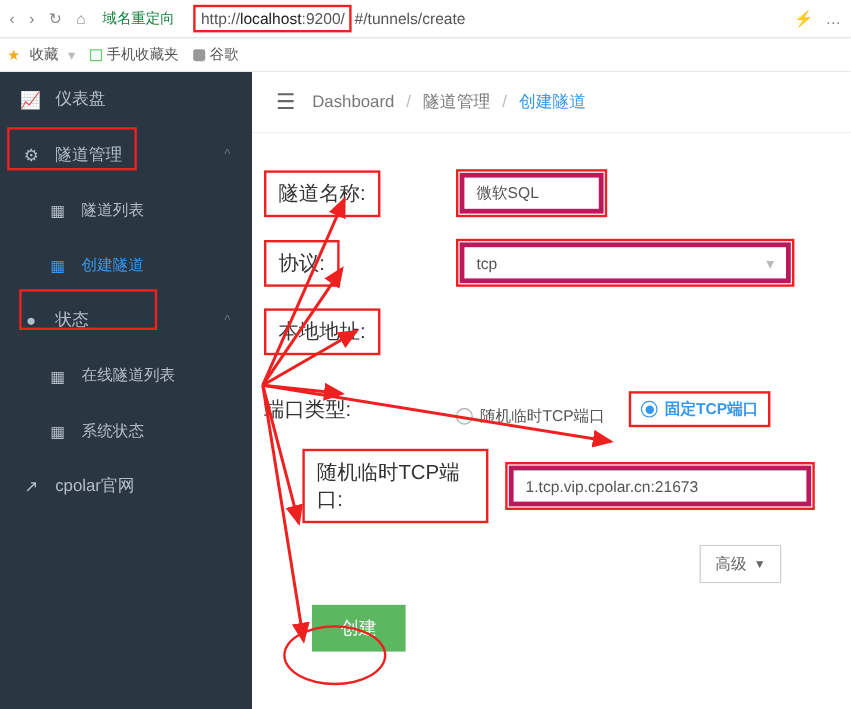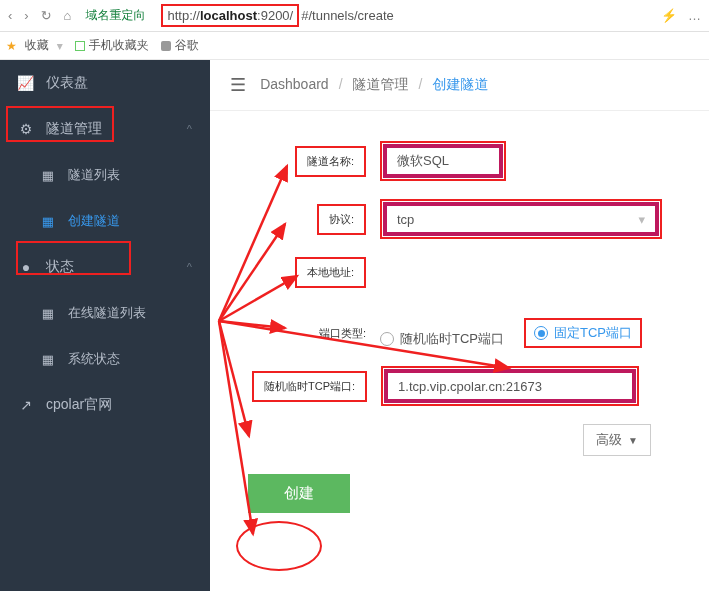--- a/index.html
+++ b/index.html
@@ -5,21 +5,21 @@
 * { margin: 0; padding: 0; box-sizing: border-box; font-family: "Microsoft YaHei", Arial, sans-serif; }
 body { width: 709px; height: 591px; overflow: hidden; background: #fff; font-size: 13px; color: #333; }
 
 
 .browser-bar { height: 32px; display: flex; align-items: center; padding: 0 8px; gap: 10px; border-bottom: 1px solid #e0e0e0; }
 .nav-icons { display: flex; gap: 12px; color: #888; }
 .nav-icons span { display: flex; align-items: center; }
 .url-redirect { color: #15803d; font-size: 12px; margin-left: 4px; margin-right: 6px; }
 .url-bar { flex: 1; display: flex; align-items: center; font-size: 13px; color: #555; }
 .url-box { border: 2px solid #ef2020; padding: 2px 4px; display: inline-flex; align-items: center; }
-.url-text b { font-weight: bold; color: #222; }
+.url-text b { font-weight: normal; color: #222; }
 .url-tail { margin-left: 2px; }
 .right-icons { display: flex; gap: 10px; color: #888; }
 
 .bookmark-bar { height: 28px; display: flex; align-items: center; padding: 0 6px; gap: 12px; border-bottom: 1px solid #e8e8e8; font-size: 12px; }
 .star { color: #f5a623; margin-right: 4px; }
 .bm-item { display: flex; align-items: center; gap: 4px; color: #555; }
 .sq-green { width: 10px; height: 10px; border: 1px solid #6c6; }
 .sq-gray { width: 10px; height: 10px; background: #999; border-radius: 2px; }
 
 .shell { display: flex; height: calc(591px - 60px); position: relative; }
@@ -37,31 +37,31 @@
 
 .main { flex: 1; background: #fff; padding: 0; position: relative; }
 .crumb-bar { display: flex; align-items: center; gap: 14px; padding: 14px 20px; border-bottom: 1px solid #eee; color: #777; }
 .menu-icon { font-size: 18px; color: #666; }
 .crumbs { display: flex; gap: 10px; font-size: 14px; justify-content: flex-end; }
 .crumbs .sep { color: #bbb; }
 .crumbs .active { color: #3898ec; }
 
 .form-area { padding: 30px 30px 30px 10px; }
 .form-row { display: flex; align-items: center; margin-bottom: 18px; }
-.form-label { width: 160px; text-align: right; padding-right: 14px; color: #333; font-size: 11px; }
+.form-label { width: 160px; padding-right: 14px; color: #333; font-size: 17px; }
 .form-input { width: 260px; height: 34px; border: 4px solid #be185d; padding: 0 10px; display: flex; align-items: center; background: #fff; color: #555; font-size: 13px; }
 .form-input.select { justify-content: space-between; }
 .radio-group { display: flex; gap: 20px; align-items: flex-end; }
 .radio { width: 14px; height: 14px; border: 1px solid #aaa; border-radius: 50%; display: inline-flex; align-items: center; justify-content: center; }
 .radio.checked { border-color: #3898ec; }
 .radio.checked::after { content: ""; width: 7px; height: 7px; background: #3898ec; border-radius: 50%; }
 .radio-label { color: #555; }
-.radio-label.active { color: #3898ec; }
+.radio-label.active { color: #3898ec; font-weight: bold; }
 .advanced { float: right; margin-right: 28px; border: 1px solid #ccc; padding: 6px 12px; display: flex; align-items: center; gap: 6px; color: #666; font-size: 13px; }
-.create-btn { background: #5cb860; color: #fff; border: none; padding: 10px 36px; font-size: 15px; margin-left: 28px; margin-top: 18px; }
+.create-btn { background: #5cb860; color: #fff; border: none; padding: 10px 24px; font-size: 15px; margin-left: 40px; margin-top: 18px; }
 .create-circle { border: 2px solid #ef2020; border-radius: 50%; position: absolute; width: 86px; height: 50px; pointer-events: none; }
 
 
 .hl { border: 2px solid #ef2020; padding: 6px 10px; display: inline-flex; align-items: center; }
 .hl-input { border: 2px solid #ef2020; padding: 1px; }
 
 svg.arrow { position: absolute; pointer-events: none; }
 </style>
 </head>
 <body>

